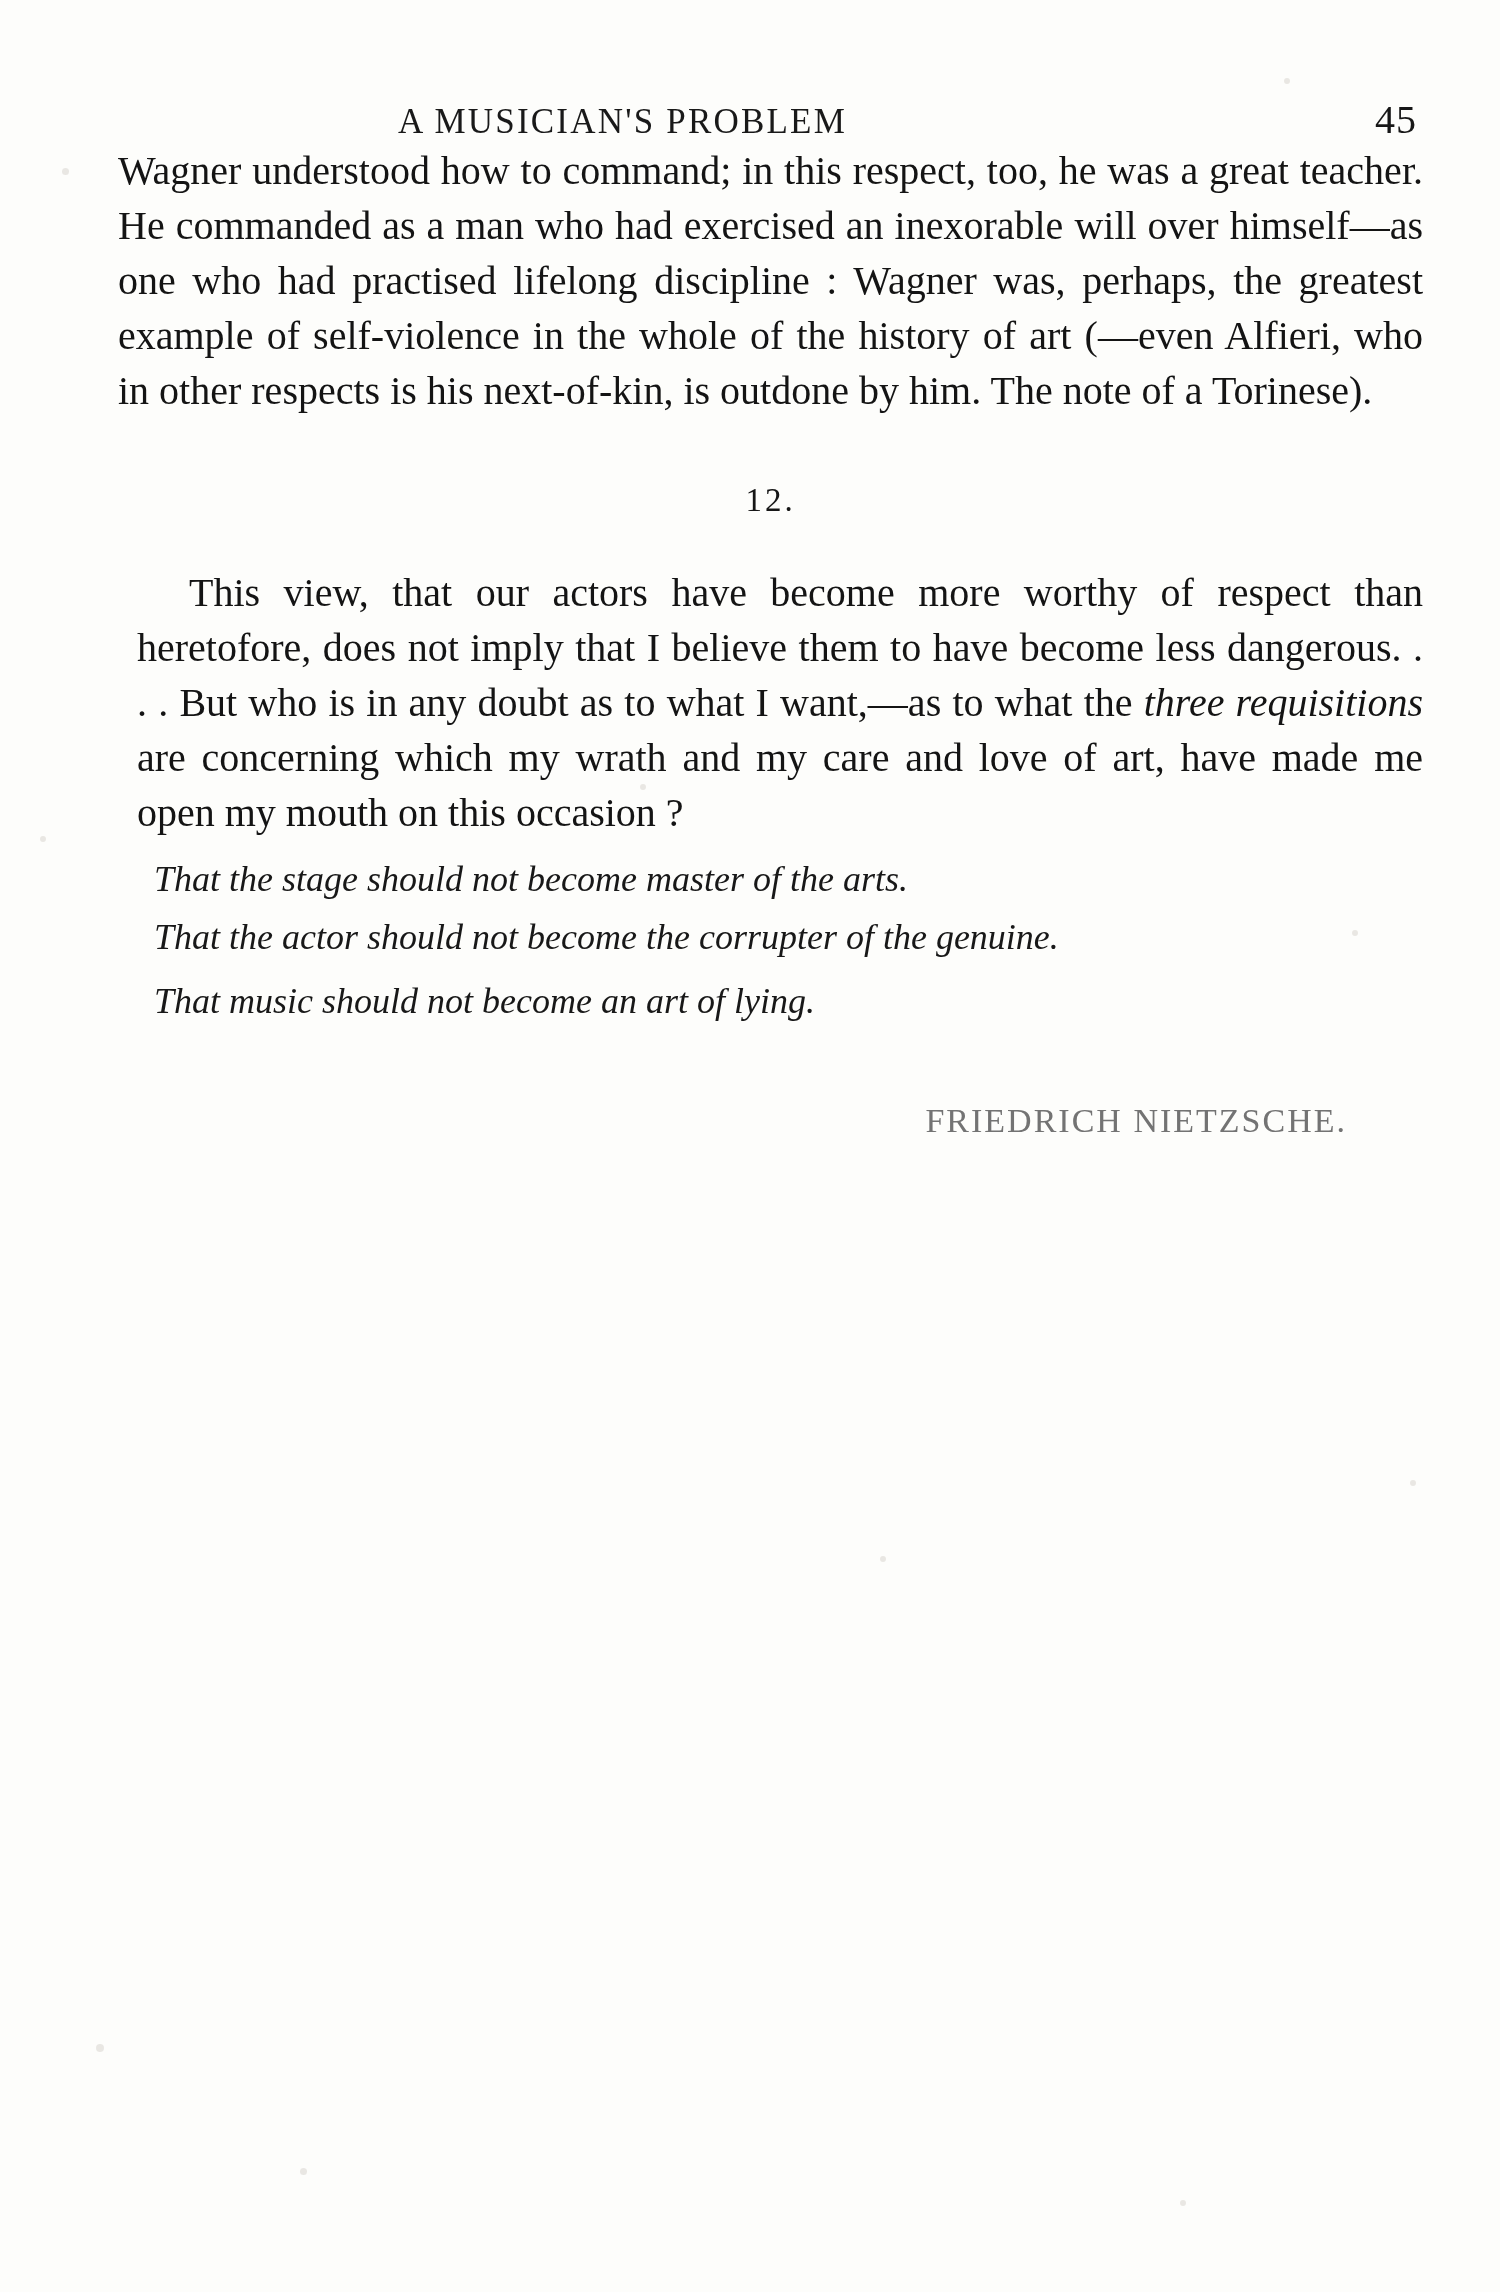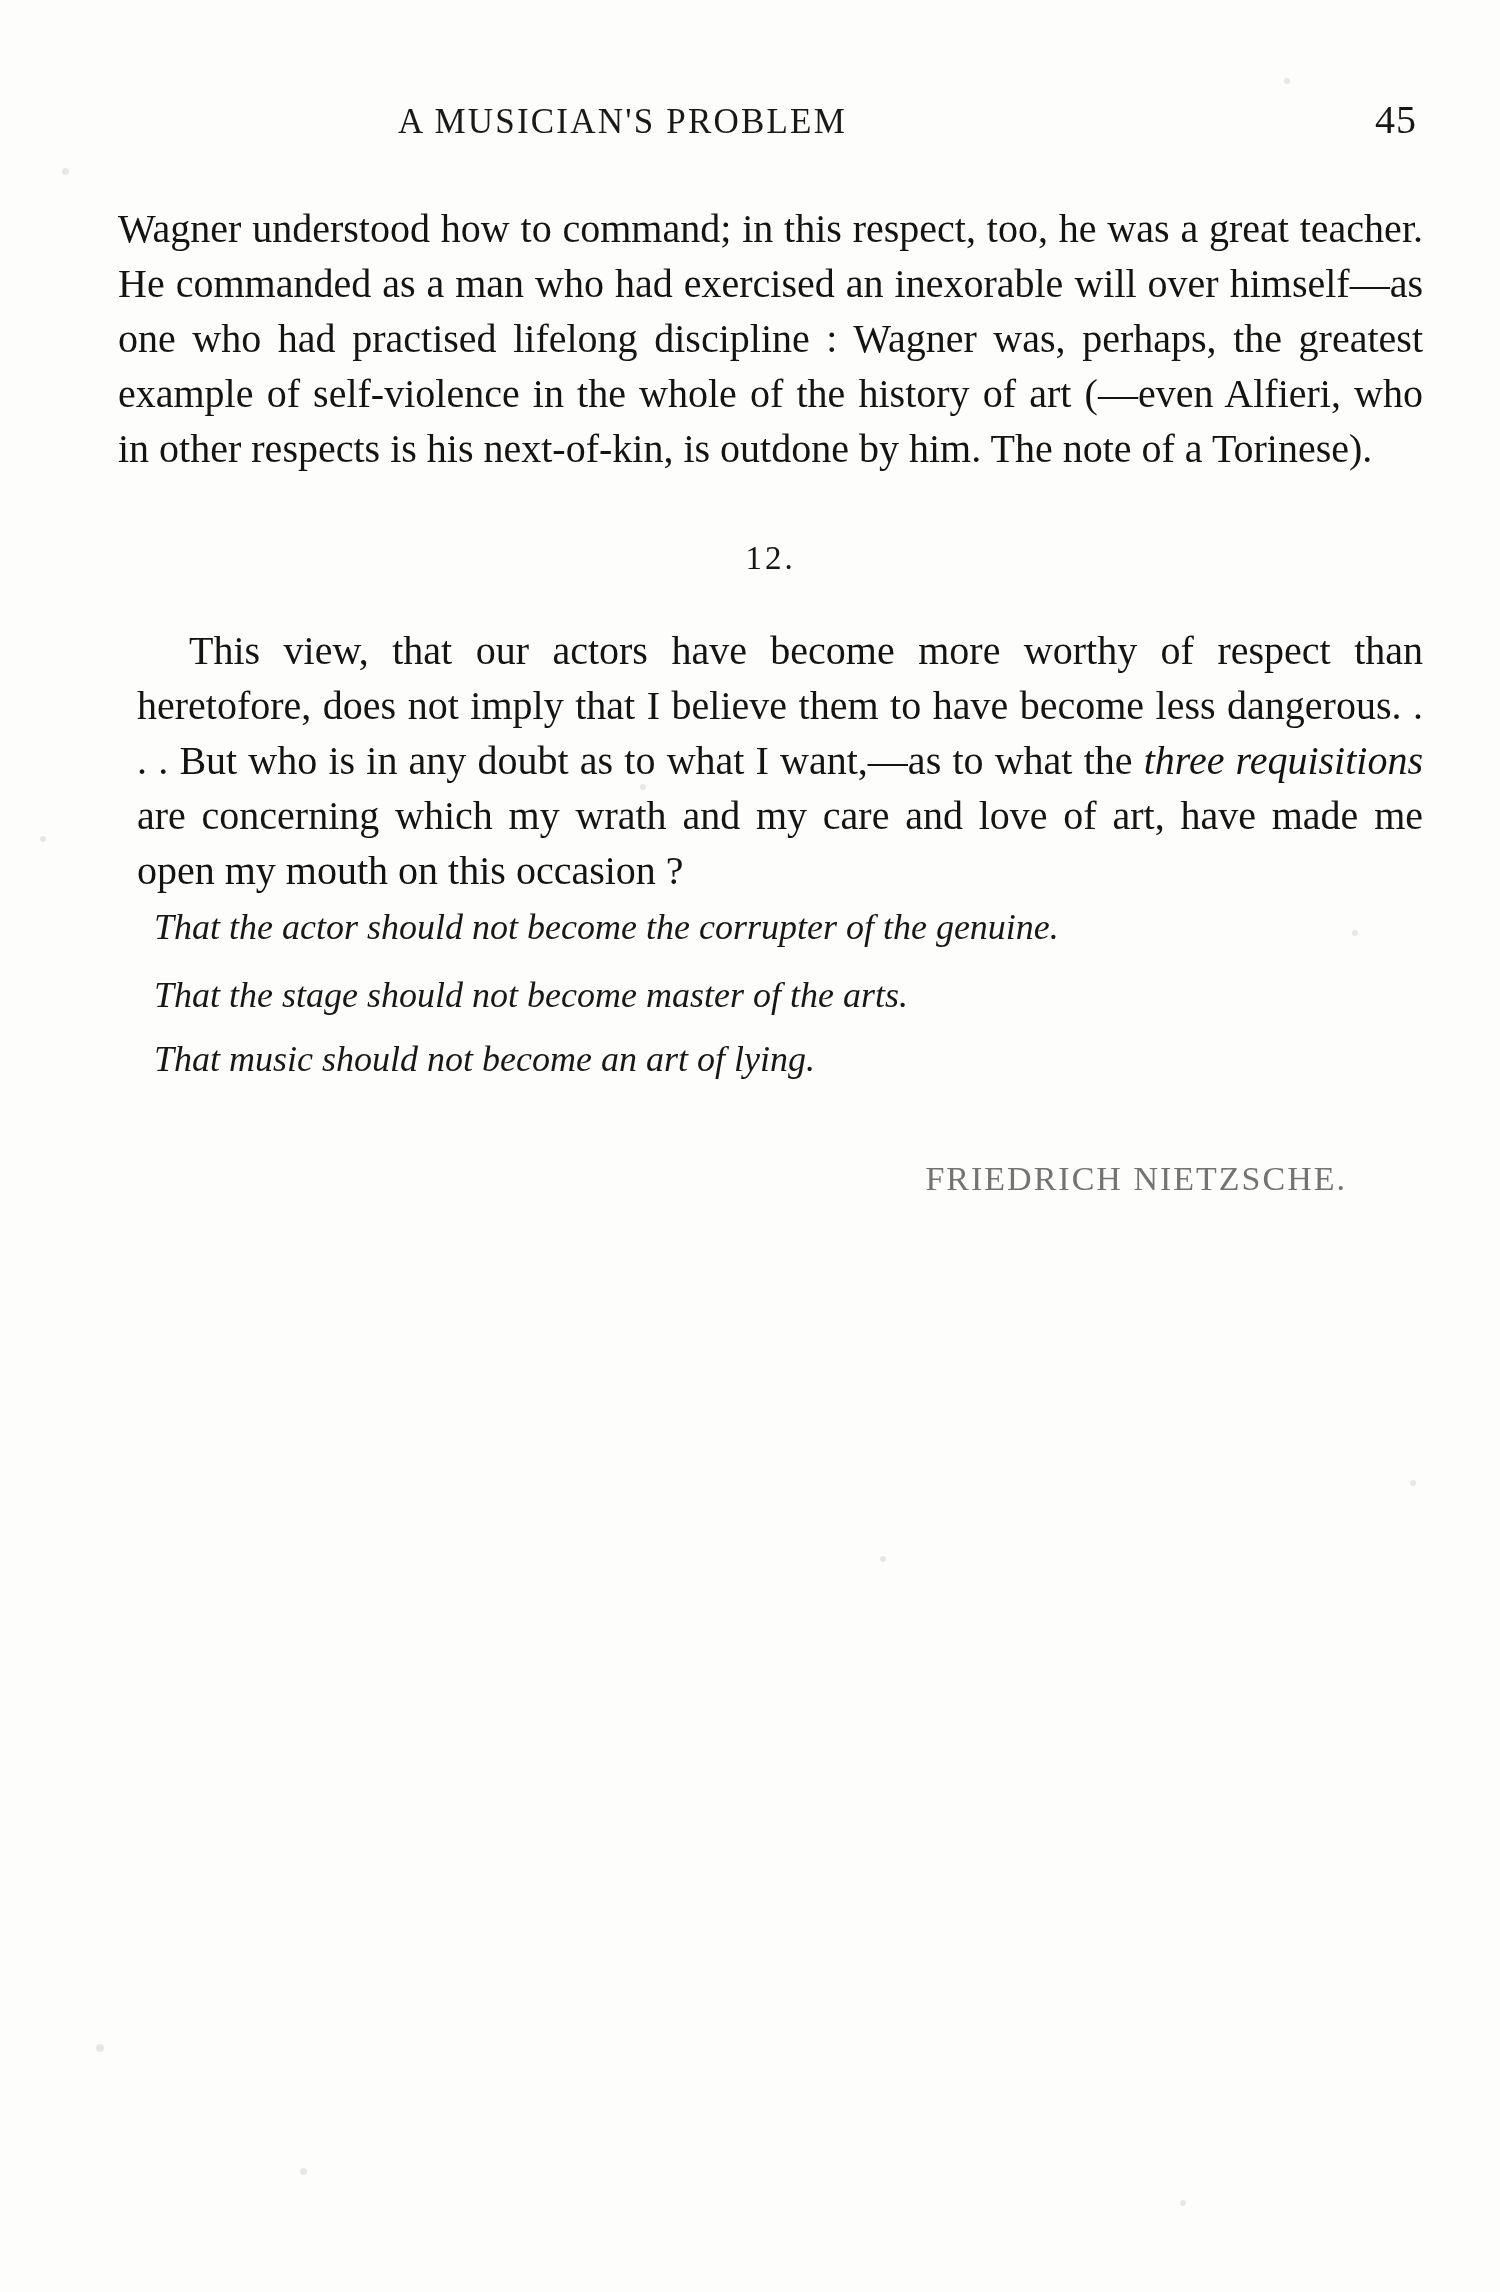--- a/index.html
+++ b/index.html
@@ -33,21 +33,20 @@
     position: absolute;
     left: 118px;
     top: 96px;
     width: 1305px;
   }
   .runhead {
     display: flex;
     align-items: baseline;
     justify-content: space-between;
     width: 100%;
-    margin-bottom: 58px;
   }
   .runhead-title {
     font-family: "Liberation Serif", serif;
     font-size: 35px;
     letter-spacing: 2.2px;
     text-transform: uppercase;
     margin-left: 280px;
     color: #191919;
   }
   .runhead-page {
@@ -118,20 +117,20 @@
       <div class="runhead-title">A MUSICIAN'S PROBLEM</div>
       <div class="runhead-page">45</div>
     </div>
 
     <p class="body no-indent">Wagner understood how to command; in this respect, too, he was a great teacher. He commanded as a man who had exercised an inexorable will over himself—as one who had practised lifelong discipline : Wagner was, perhaps, the greatest example of self-violence in the whole of the history of art (—even Alfieri, who in other respects is his next-of-kin, is outdone by him. The note of a Torinese).</p>
 
     <div class="section-number">12.</div>
 
     <p class="body indent"><span>This view, that our actors have become more worthy of respect than heretofore, does not imply that I believe them to have become less dangerous. . . . But who is in any doubt as to what I want,—as to what the </span><span class="em-ital">three requisitions</span><span> are concerning which my wrath and my care and love of art, have made me open my mouth on this occasion ?</span></p>
 
+    <p class="ital-quote first">That the stage should not become master of the arts.</p>
     <p class="ital-quote second">That the actor should not become the corrupter of the genuine.</p>
-    <p class="ital-quote first">That the stage should not become master of the arts.</p>
     <p class="ital-quote third">That music should not become an art of lying.</p>
 
     <div class="signature">Friedrich Nietzsche.</div>
 
   </div>
 </div>
 
 </body></html>

